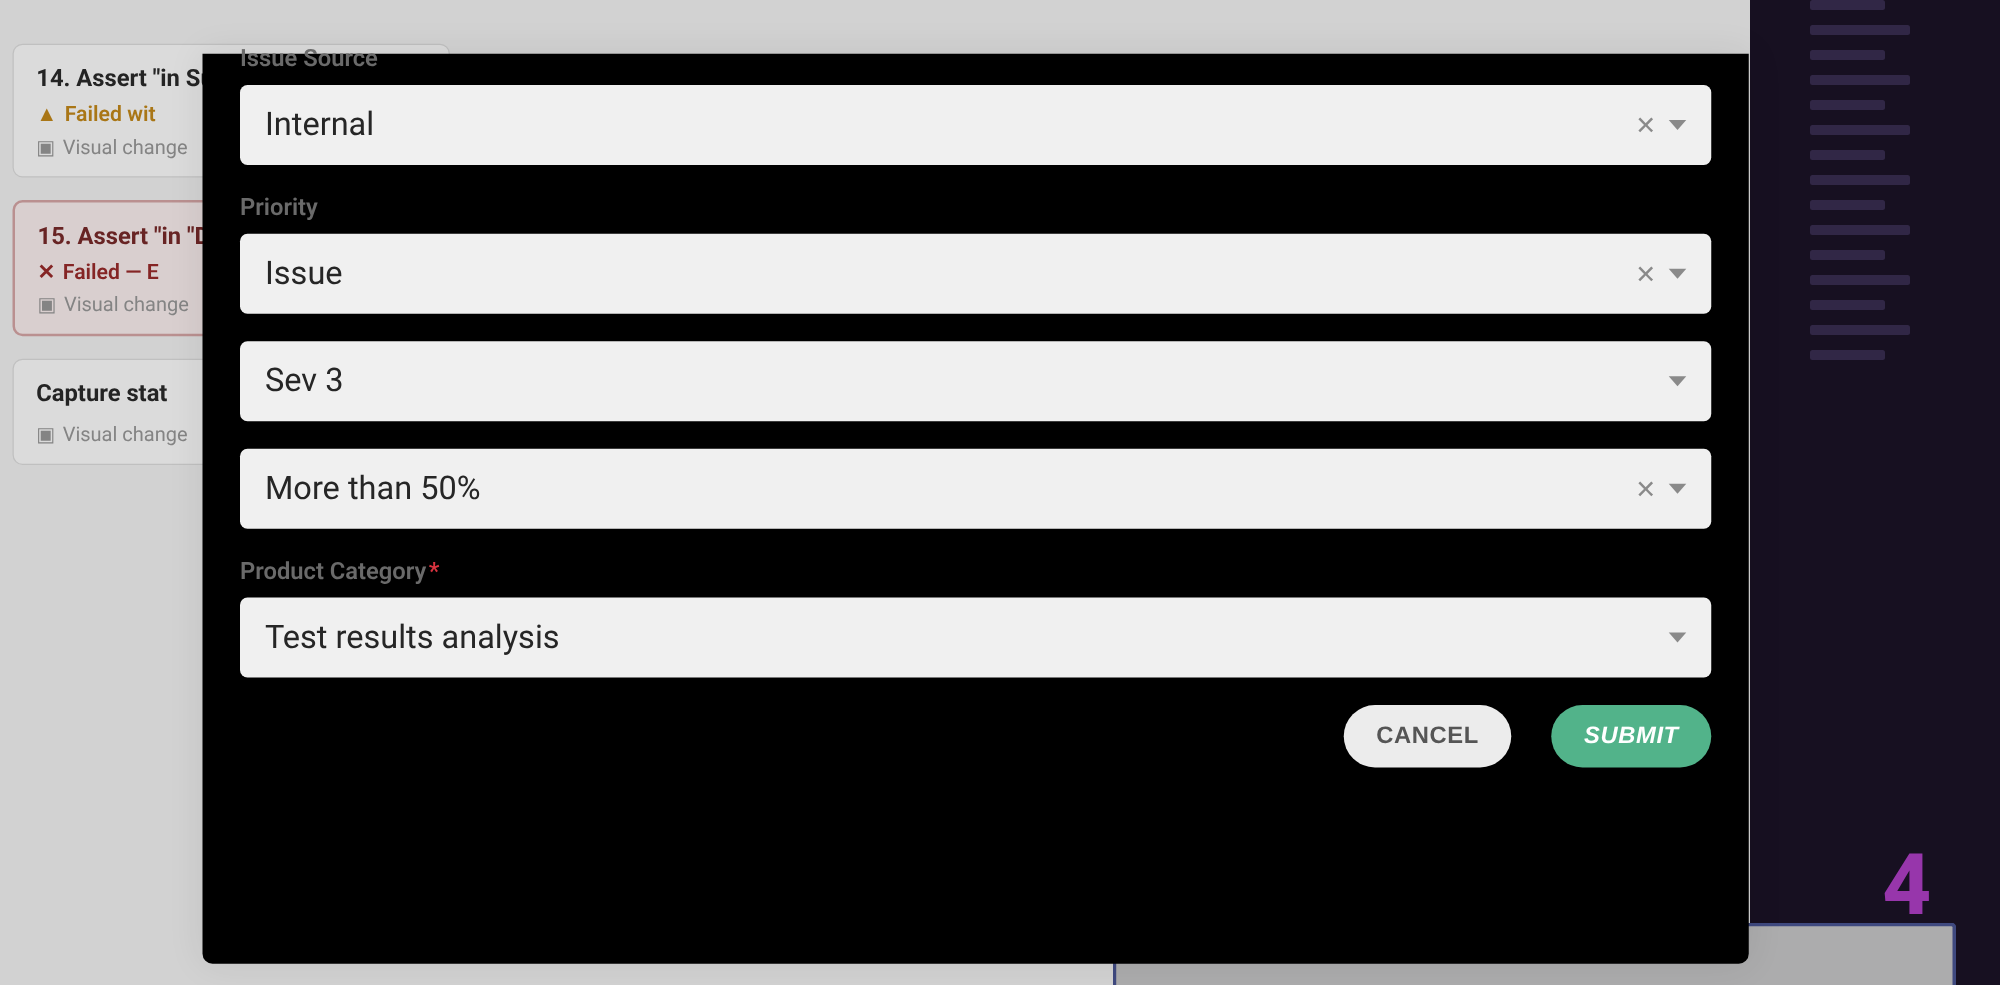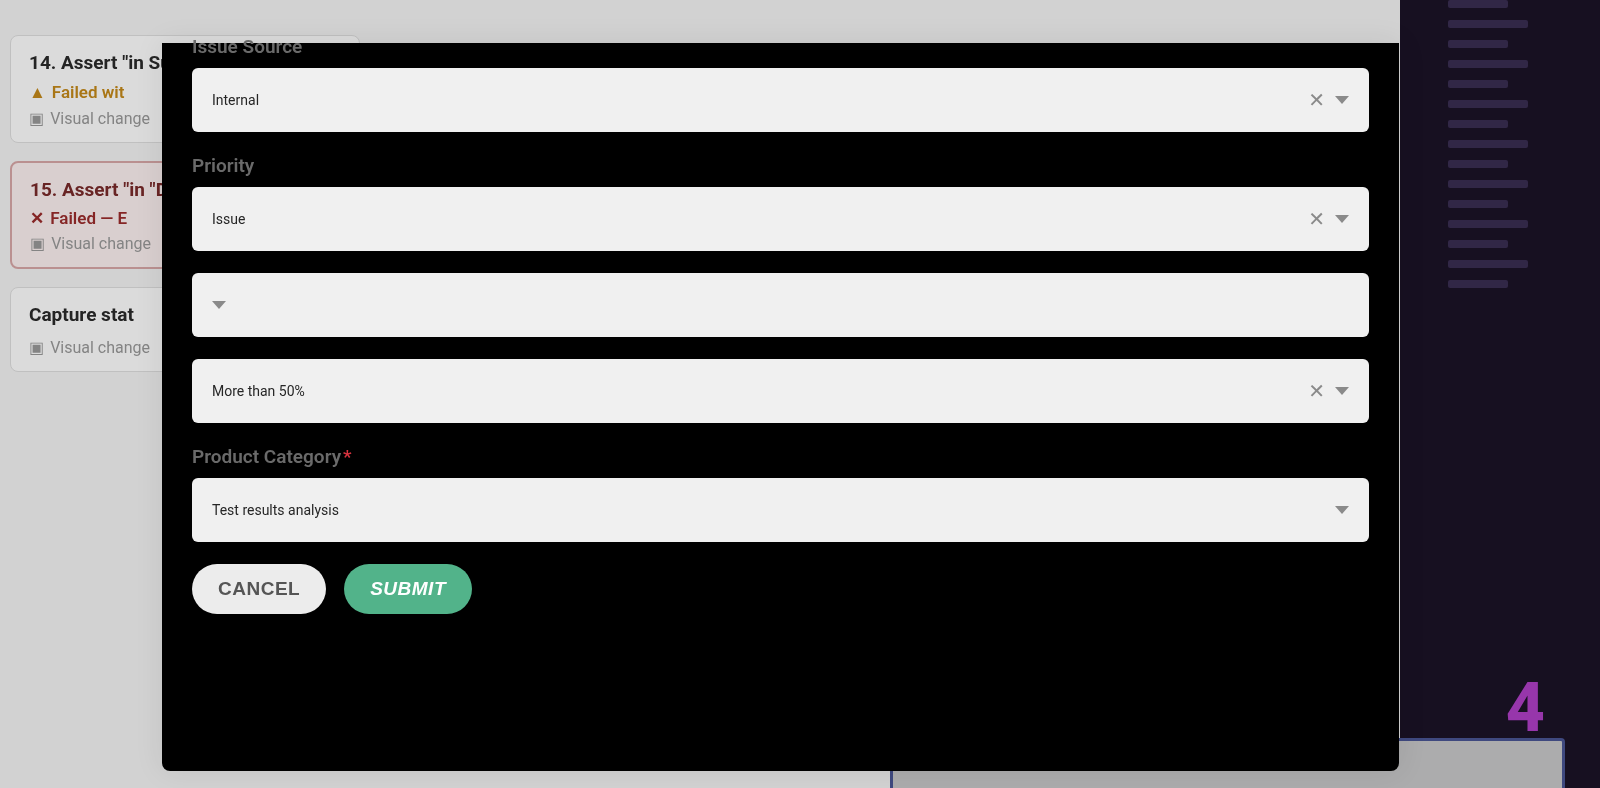--- a/index.html
+++ b/index.html
@@ -143,21 +143,21 @@
   background: #f0f0f0;
   border-radius: 6px;
   height: 64px;
   display: flex;
   align-items: center;
   padding: 0 20px;
   margin-bottom: 22px;
   position: relative;
 }
 .select-value {
-  font-size: 14px;
+  font-size: 26px;
   color: #262626;
   flex: 1;
 }
 .select-icons {
   display: flex;
   align-items: center;
   gap: 10px;
   color: #7a7a7a;
 }
 .select-icons .xclear {
@@ -167,22 +167,22 @@
 }
 .select-icons .caret {
   width: 0; height: 0;
   border-left: 7px solid transparent;
   border-right: 7px solid transparent;
   border-top: 8px solid #8a8a8a;
 }
 
 .actions {
   display: flex;
-  justify-content: flex-start;
-  gap: 18px;
+  justify-content: flex-end;
+  gap: 32px;
   margin-top: 10px;
 }
 .btn {
   height: 50px;
   padding: 0 26px;
   border-radius: 26px;
   border: none;
   font-size: 19px;
   font-weight: 600;
   letter-spacing: 0.5px;
@@ -290,20 +290,21 @@
       <div class="select-value">Issue</div>
       <div class="select-icons">
         <span class="xclear">✕</span>
         <span class="caret"></span>
       </div>
     </div>
   </div>
 
   <div class="form-group">
     <div class="select-box">
+      <div class="select-value">Sev 3</div>
       <div class="select-icons">
         <span class="caret"></span>
       </div>
     </div>
   </div>
 
   <div class="form-group">
     <div class="select-box">
       <div class="select-value">More than 50%</div>
       <div class="select-icons">

